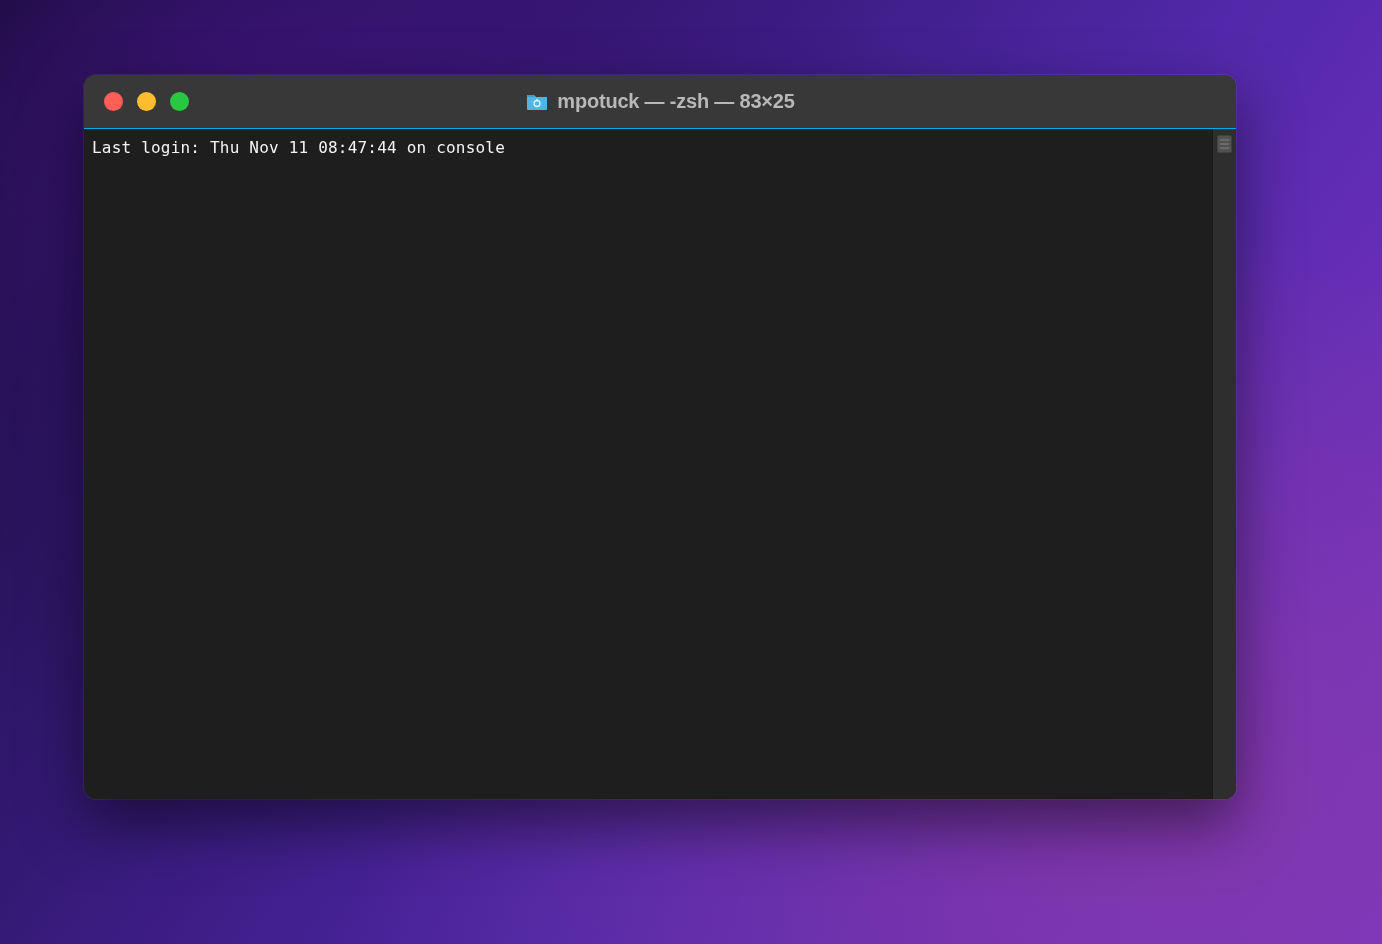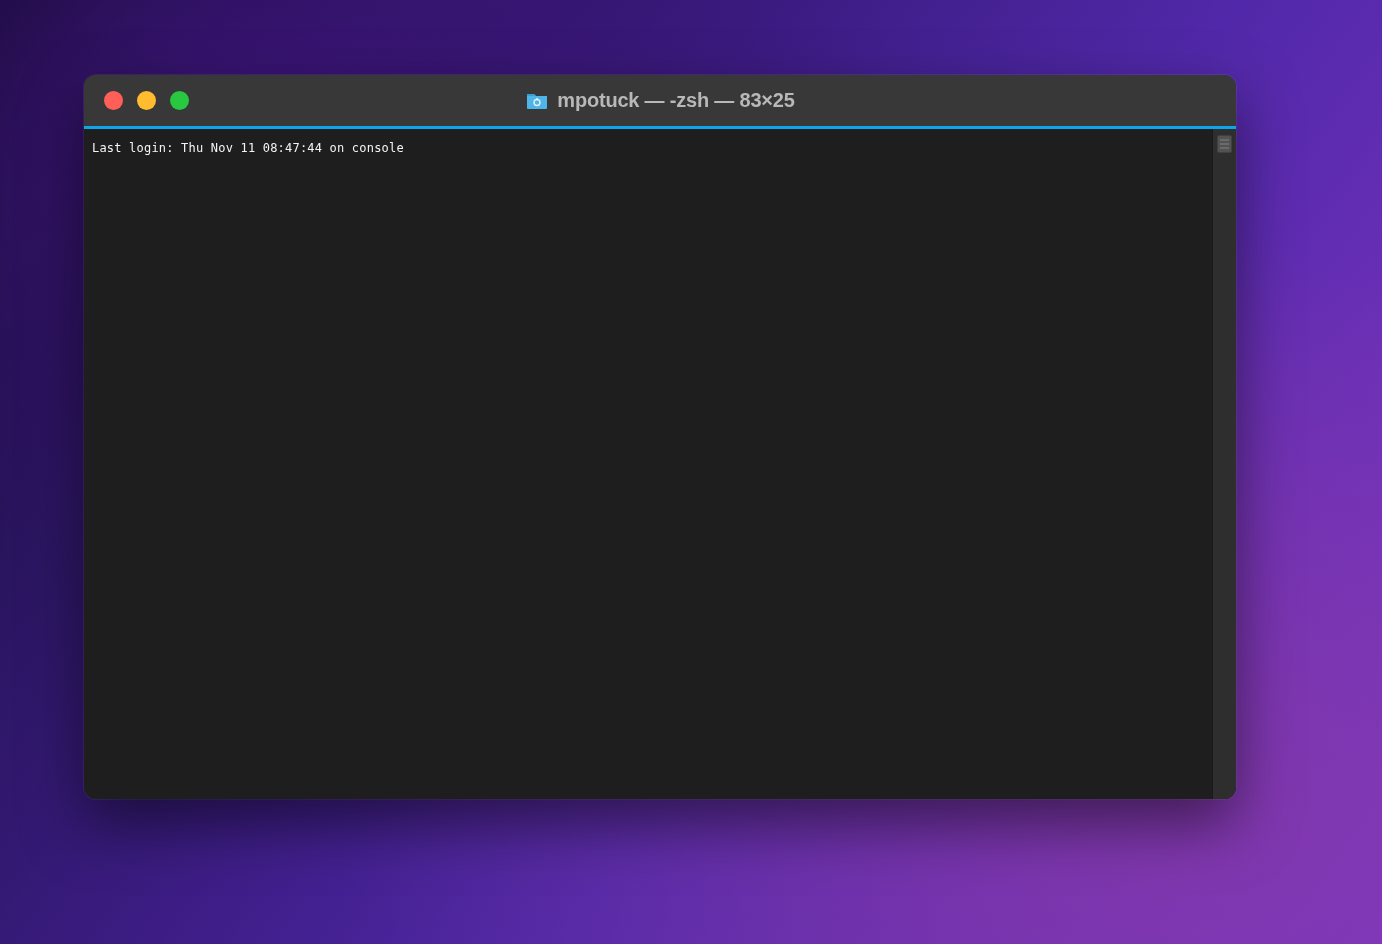--- a/index.html
+++ b/index.html
@@ -39,21 +39,21 @@
       display: flex;
       flex-direction: column;
     }
     
     .titlebar {
       height: 54px;
       background: #383838;
       display: flex;
       align-items: center;
       position: relative;
-      border-bottom: 3px solid #0ea5e9;
+      border-bottom: 1px solid #0ea5e9;
     }
     
     .traffic-lights {
       display: flex;
       gap: 14px;
       padding-left: 20px;
       align-items: center;
     }
     
     .traffic-light {
@@ -101,21 +101,21 @@
       flex: 1;
       background: #1e1e1e;
       position: relative;
       display: flex;
     }
     
     .terminal-content {
       flex: 1;
       padding: 6px 8px;
       font-family: "SF Mono", "Menlo", "Monaco", monospace;
-      font-size: 12px;
+      font-size: 16px;
       line-height: 26px;
       color: #f4f4f4;
       white-space: pre;
       letter-spacing: 0.2px;
     }
     
     .terminal-line {
       display: block;
     }
     

